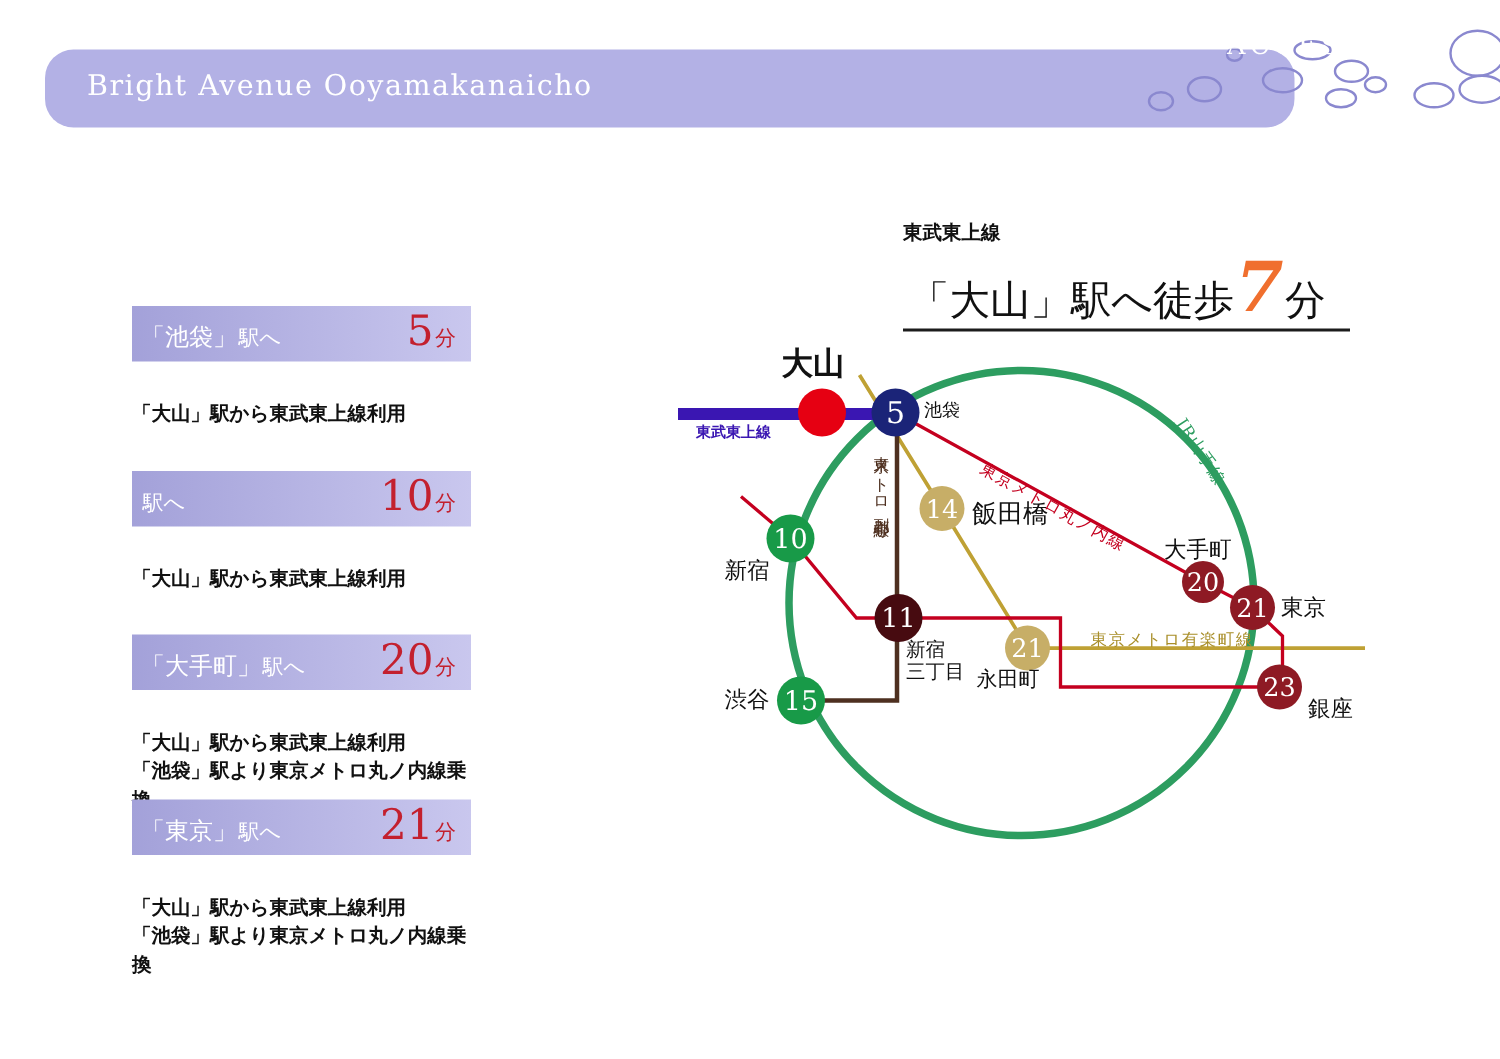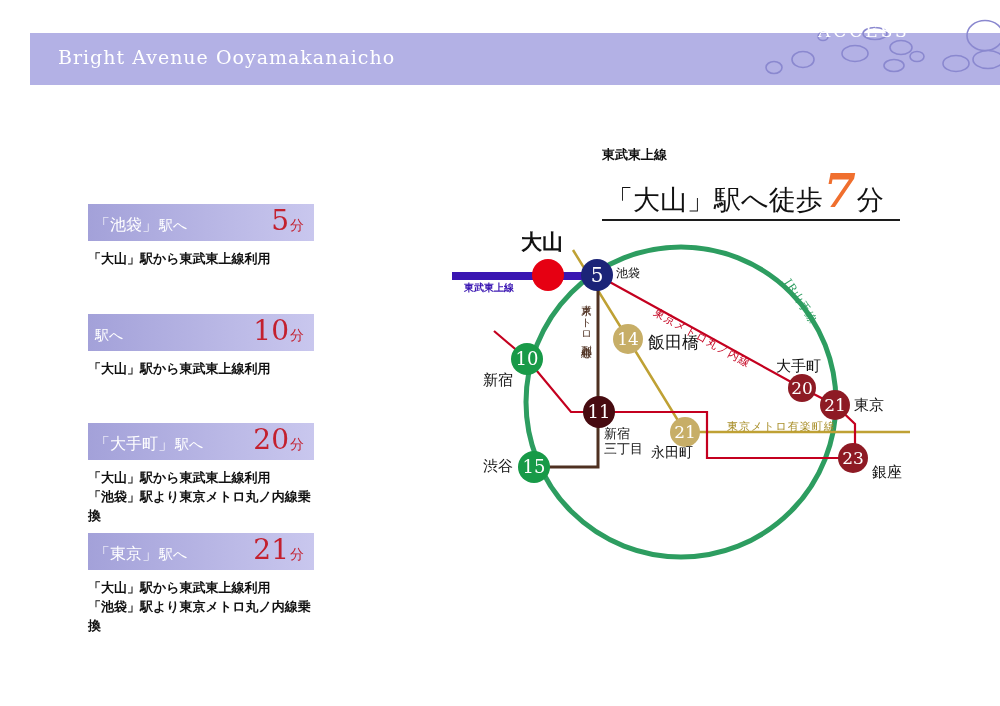--- a/index.html
+++ b/index.html
@@ -1,33 +1,33 @@
 <!DOCTYPE html>
 <html><head>
 <meta charset="utf-8">
 <style>
   html,body{margin:0;padding:0;background:#fff;}
   .page{position:relative;width:1000px;height:706px;background:#ffffff;
         font-family:"DejaVu Serif","Liberation Serif",serif;overflow:hidden;}
 
   
-  .header{position:absolute;left:30px;top:33px;width:971px;height:52px;background:#b3b1e5;}
+  .header{position:absolute;left:30px;top:33px;width:833px;height:52px;background:#b3b1e5;border-radius:19px;}
   .header-title{position:absolute;left:28px;top:13px;color:#ffffff;font-size:19px;letter-spacing:1px;}
   .access-label{position:absolute;left:818px;top:21px;color:#ffffff;font-size:17px;letter-spacing:3px;z-index:3;}
   .bubbles{position:absolute;left:740px;top:15px;width:260px;height:70px;z-index:2;overflow:visible;}
 
   
   .route-card{position:absolute;left:88px;width:226px;}
   .route-box{height:37px;background:linear-gradient(90deg,#a3a1d9 0%,#c9c7ee 100%);
              display:flex;align-items:baseline;padding:0 10px 0 6px;box-sizing:border-box;}
   .route-station{color:#ffffff;font-size:16px;line-height:37px;}
   .route-suffix{color:#ffffff;font-size:14px;margin-left:1px;}
   .route-min{color:#c3202e;font-size:28px;margin-left:auto;}
   .route-unit{color:#c3202e;font-size:14px;margin-left:1px;}
-  .route-notes{margin-top:8px;font-size:13px;font-weight:bold;color:#111;line-height:19px;}
+  .route-notes{margin-top:26px;font-size:13px;font-weight:bold;color:#111;line-height:19px;}
 
   
   .map-title{position:absolute;left:594px;top:146px;z-index:2;}
   .map-title-small{font-size:13px;font-weight:bold;color:#111;margin-left:8px;}
   .map-title-main{display:inline-flex;align-items:flex-end;border-bottom:2px solid #1c1c1c;
                   padding:0 16px 1px 4px;margin-left:8px;}
   .map-title-prefix{font-size:27px;color:#111;}
   .map-title-min{font-size:46px;color:#f06f2e;font-style:italic;font-weight:bold;margin:0 1px;}
   .map-title-unit{font-size:27px;color:#111;}
 

